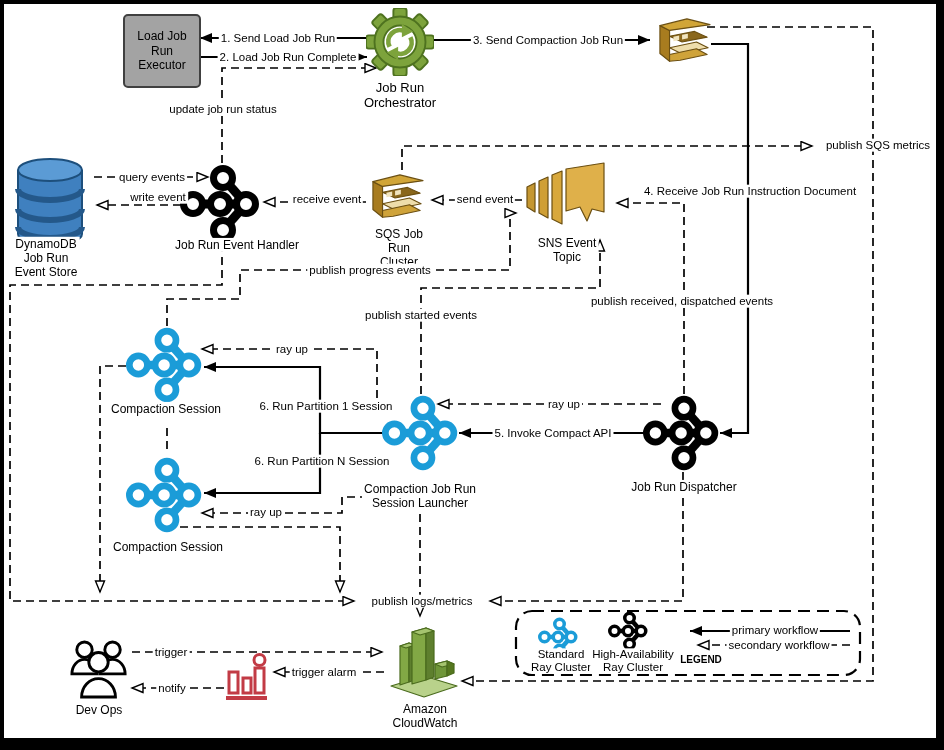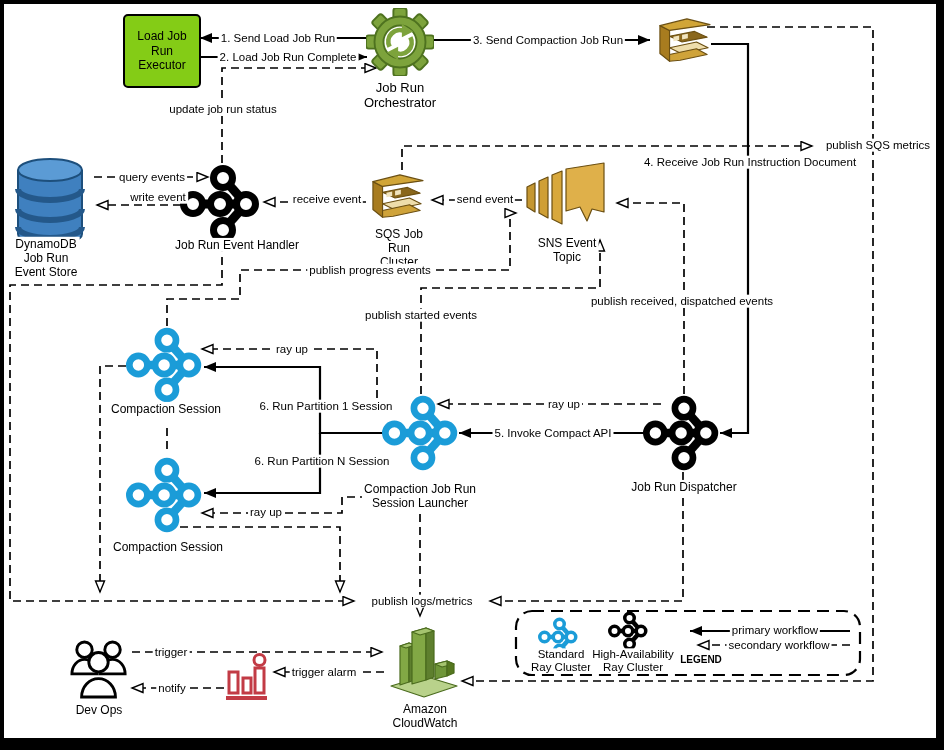--- a/index.html
+++ b/index.html
@@ -8,21 +8,21 @@
   .frame{position:absolute;background:#000;}
   #wires{position:absolute;left:0;top:0;z-index:1;}
   .icon{position:absolute;z-index:2;}
   .lbl{position:absolute;z-index:3;transform:translate(-50%,-50%);background:#fff;
        text-align:center;white-space:pre-line;line-height:1.18;font-size:12px;padding:0 2px;}
   .edge{font-size:11.5px;white-space:nowrap;line-height:1.1;}
   .legendtitle{font-weight:bold;font-size:10px;}
   .ray-blue{color:#1b9cd8;}
   .ray-black{color:#000;}
   #executor-box{position:absolute;left:123px;top:14px;width:74px;height:70px;z-index:2;
-      background:#84cc16;border:2px solid #000000;border-radius:5px;
+      background:#a3a3a3;border:2px solid #404040;border-radius:5px;
       display:flex;align-items:center;justify-content:center;
       text-align:center;font-size:12px;white-space:pre-line;line-height:1.2;}
 </style>
 </head>
 <body>
 
 <div id="page">
 
   <div class="frame" style="left:0;top:0;width:944px;height:4px;"></div>
   <div class="frame" style="left:0;top:0;width:4px;height:750px;"></div>
@@ -280,21 +280,21 @@
 Session Launcher</div>
   <div class="lbl" style="left:166px;top:409px;">Compaction Session</div>
   <div class="lbl" style="left:168px;top:547px;">Compaction Session</div>
   <div class="lbl" style="left:99px;top:710px;">Dev Ops</div>
   <div class="lbl" style="left:425px;top:716px;">Amazon
 CloudWatch</div>
 
   <div class="lbl edge" style="left:278px;top:38px;">1. Send Load Job Run</div>
   <div class="lbl edge" style="left:288px;top:57px;">2. Load Job Run Complete</div>
   <div class="lbl edge" style="left:548px;top:40px;">3. Send Compaction Job Run</div>
-  <div class="lbl edge" style="left:750px;top:162px;text-align:right;">4. Receive Job Run Instruction Document</div>
+  <div class="lbl edge" style="left:750px;top:191px;text-align:right;">4. Receive Job Run Instruction Document</div>
   <div class="lbl edge" style="left:553px;top:433px;">5. Invoke Compact API</div>
   <div class="lbl edge" style="left:326px;top:406px;">6. Run Partition 1 Session</div>
   <div class="lbl edge" style="left:322px;top:461px;">6. Run Partition N Session</div>
   <div class="lbl edge" style="left:223px;top:109px;">update job run status</div>
   <div class="lbl edge" style="left:152px;top:177px;">query events</div>
   <div class="lbl edge" style="left:150px;top:197px;margin-left:8px;">write event</div>
   <div class="lbl edge" style="left:327px;top:199px;">receive event</div>
   <div class="lbl edge" style="left:485px;top:199px;">send event</div>
   <div class="lbl edge" style="left:878px;top:145px;">publish SQS metrics</div>
   <div class="lbl edge" style="left:370px;top:270px;">publish progress events</div>

